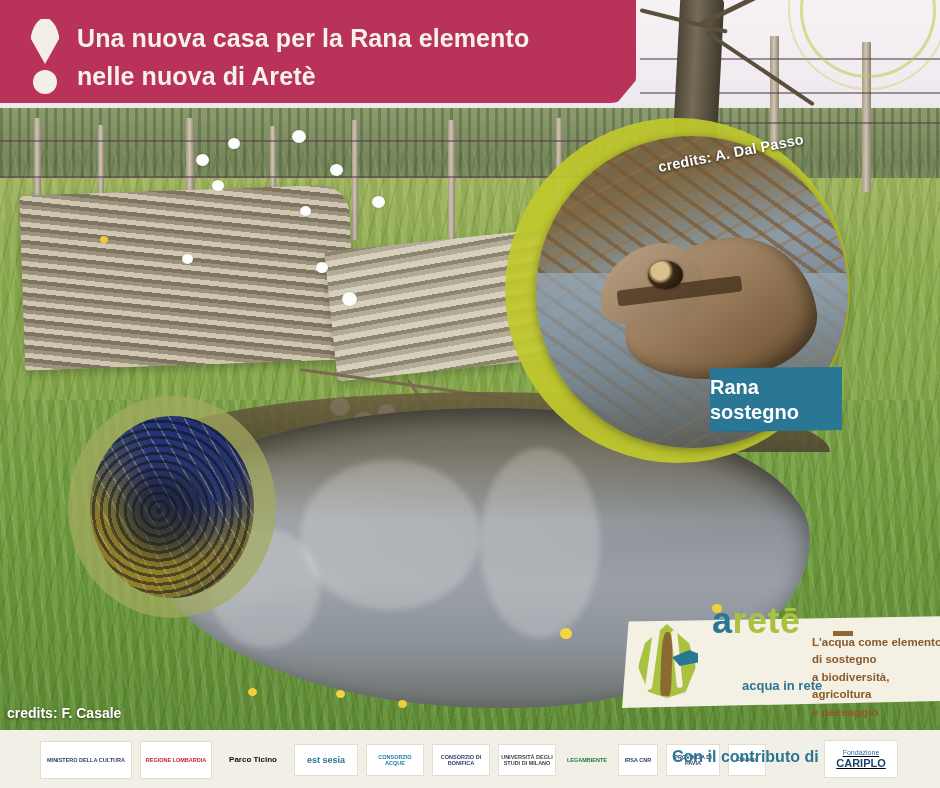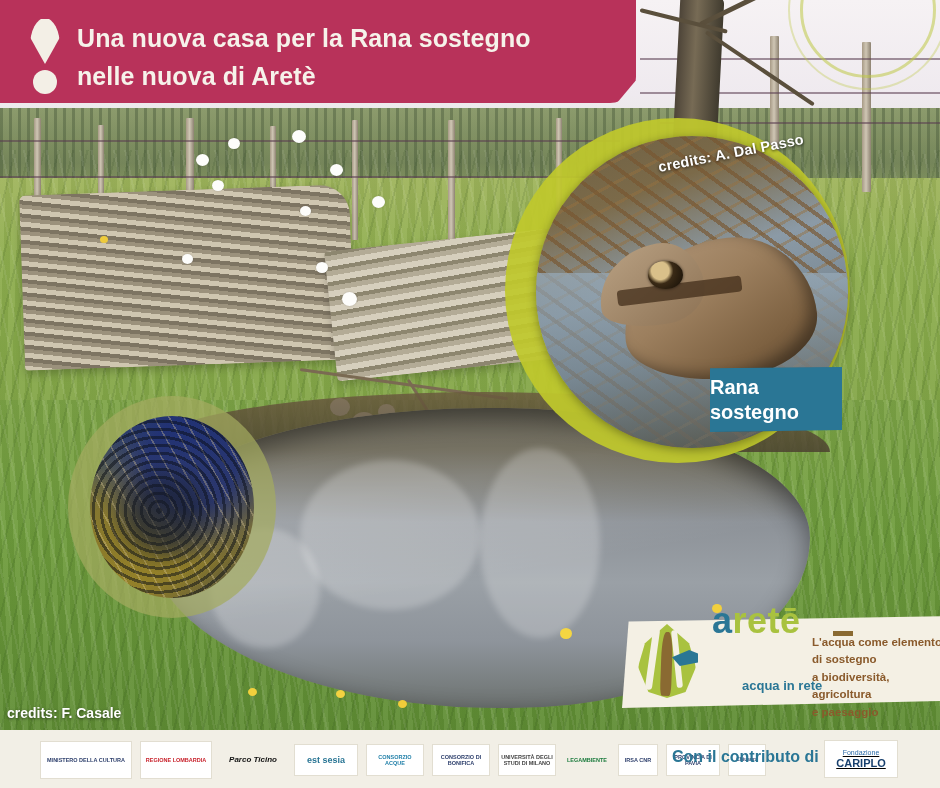--- a/index.html
+++ b/index.html
@@ -237,21 +237,21 @@
     <div class="deco-ring"></div>
     <div class="deco-ring2"></div>
   </div>
 
   <div class="banner" style="--crimson: #B8325A; background: rgb(184, 50, 90);">
     <div class="bang">
       <div class="bang-drop"></div>
       <div class="bang-dot"></div>
     </div>
     <div class="banner-text">
-      <div>Una nuova casa per la Rana sostegno</div>
+      <div>Una nuova casa per la Rana elemento</div>
       <div>nelle nuova di Aretè</div>
     </div>
   </div>
 
   <div class="frog-wrap">
     <div class="frog-ring" style="background: rgb(191, 200, 44);"></div>
     <div class="frog-photo">
       <div class="frog-twigs"></div>
       <div class="frog-water"></div>
       <div class="frog-body"></div>
@@ -299,21 +299,21 @@
   <div class="footer" style="background: rgb(242, 239, 230);"></div>
   <div class="logos">
     <div class="lg" style="width:90px;height:36px;">
       <div class="lg-txt">MINISTERO
 DELLA CULTURA</div>
     </div>
     <div class="lg" style="width:70px;height:36px;background:#fff;">
       <div class="lg-txt" style="color:#c8202a;">REGIONE
 LOMBARDIA</div>
     </div>
-    <div class="lg" style="width:66px;height:30px;border:none;background:transparent;font-style:italic;">
+    <div class="lg" style="width:66px;height:30px;border:none;background:transparent;">
       <div class="lg-txt" style="font-size:8px;color:#111;">Parco Ticino</div>
     </div>
     <div class="lg" style="width:62px;height:30px;">
       <div class="lg-txt" style="font-size:9px;color:#2A7695;">est sesia</div>
     </div>
     <div class="lg" style="width:56px;height:30px;">
       <div class="lg-txt" style="color:#1f7fa8;">CONSORZIO
 ACQUE</div>
     </div>
     <div class="lg" style="width:56px;height:30px;">

